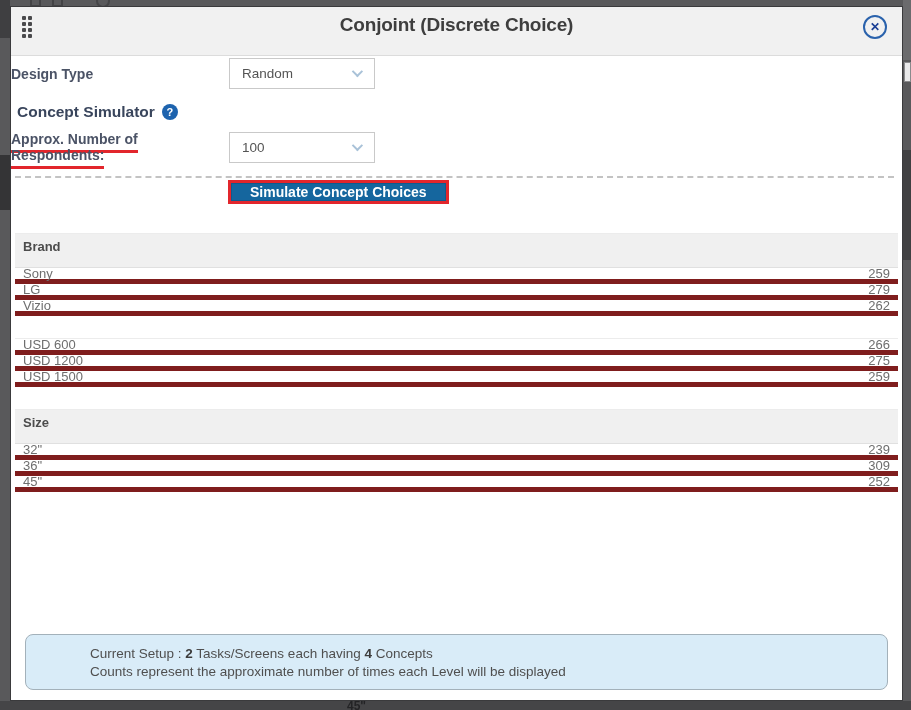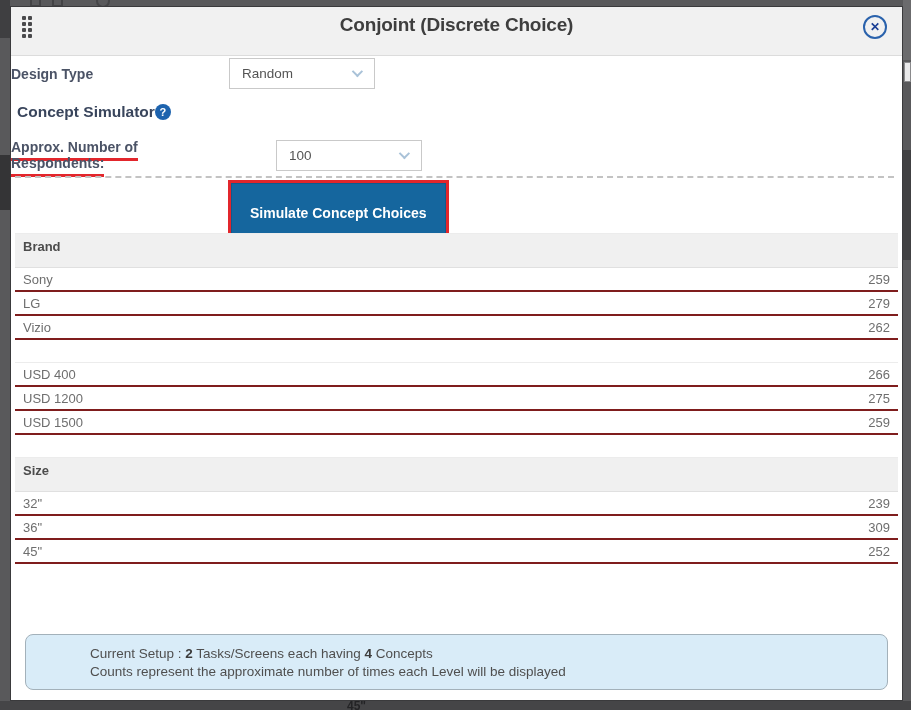--- a/index.html
+++ b/index.html
@@ -46,67 +46,67 @@
   .close-btn {
     position:absolute; right:15px; top:8px; width:24px; height:24px;
     border:2px solid #2a62ac; border-radius:50%; background:transparent;
     color:#1a3e94; font-size:12px; font-weight:bold; line-height:20px;
     text-align:center; cursor:pointer; padding:0;
   }
 
   
   .form-row { position:absolute; left:0; display:flex; align-items:center; }
   .row-design { top:51px; }
-  .row-resp   { top:132px;gap:47px; }
+  .row-resp   { top:124px; }
   .form-label {
     width:203px; font-size:14px; font-weight:bold; color:#4b5366;
   }
   .label-underlined { border-bottom:3px solid #e2262c; padding-bottom:3px; }
   .select-box {
     margin-left:15px; width:146px; height:31px; border:1px solid #c9c9c9;
     background:#fff; display:flex; align-items:center; cursor:pointer; position:relative;
   }
   .select-value { font-size:13.5px; color:#545454; padding-left:12px; }
   .chevron {
     position:absolute; right:14px; top:10px; width:8px; height:8px;
     border-right:2px solid #a9c2d8; border-bottom:2px solid #a9c2d8;
     transform:rotate(45deg) translateY(-2px);
   }
 
   .section-heading {
     position:absolute; left:6px; top:96px; font-size:15.5px; font-weight:bold;
-    color:#39455c; display:flex; align-items:center; 
+    color:#39455c; display:flex; align-items:center; gap:7px;
   }
   .help-icon {
     width:16px; height:16px; border-radius:50%; background:#1d63ae; color:#ffffff;
     font-size:11px; font-weight:bold; line-height:16px; text-align:center; cursor:pointer;
   }
 
   .dashed-divider {
     position:absolute; left:4px; right:8px; top:169px;
     border-top:2px dashed #c3c3c3;
   }
 
   .simulate-wrap { position:absolute; left:220px; top:176px; }
   .simulate-btn {
     background:#15669e; color:#ffffff; font-family:"Liberation Sans", sans-serif;
-    font-size:14px; font-weight:bold; padding:21px 18px;
+    font-size:14px; font-weight:bold; padding:0 18px;
     border:1px solid #0f5a8e; outline:3px solid #e2262c; cursor:pointer;
   }
 
   
   .tables { position:absolute; left:4px; top:226px; width:883px; }
   .attr-table { margin-bottom:22px; border-top:1px solid #ececec; }
   .attr-header {
     background:#f0f0f0; border-bottom:1px solid #e0e0e0;
     font-size:13px; font-weight:bold; color:#4c4c4c; padding:5px 8px; height:34px;
   }
   .attr-row {
     display:flex; justify-content:space-between; align-items:center;
-    border-bottom:2px solid #7f1d1d; height:24px; padding:0 8px;
+    border-bottom:5px solid #7f1d1d; height:16px; padding:0 8px;
     font-size:13px; color:#6e6e6e;
   }
   .attr-row .val { color:#6e6e6e; }
 
   
   .info-box {
     position:absolute; left:14px; top:627px; width:863px; height:56px;
     background:#d9ecf8; border:1px solid #a3b1ba; border-radius:8px;
     padding:10px 20px 10px 64px; font-size:13.5px; color:#4f4f4f; line-height:18px;
   }
@@ -183,21 +183,21 @@
         <span class="val">279</span>
       </div>
       <div class="attr-row">
         <span>Vizio</span>
         <span class="val">262</span>
       </div>
     </div>
 
     <div class="attr-table">
       <div class="attr-row">
-        <span>USD 400</span>
+        <span>USD 600</span>
         <span class="val">266</span>
       </div>
       <div class="attr-row">
         <span>USD 1200</span>
         <span class="val">275</span>
       </div>
       <div class="attr-row">
         <span>USD 1500</span>
         <span class="val">259</span>
       </div>

